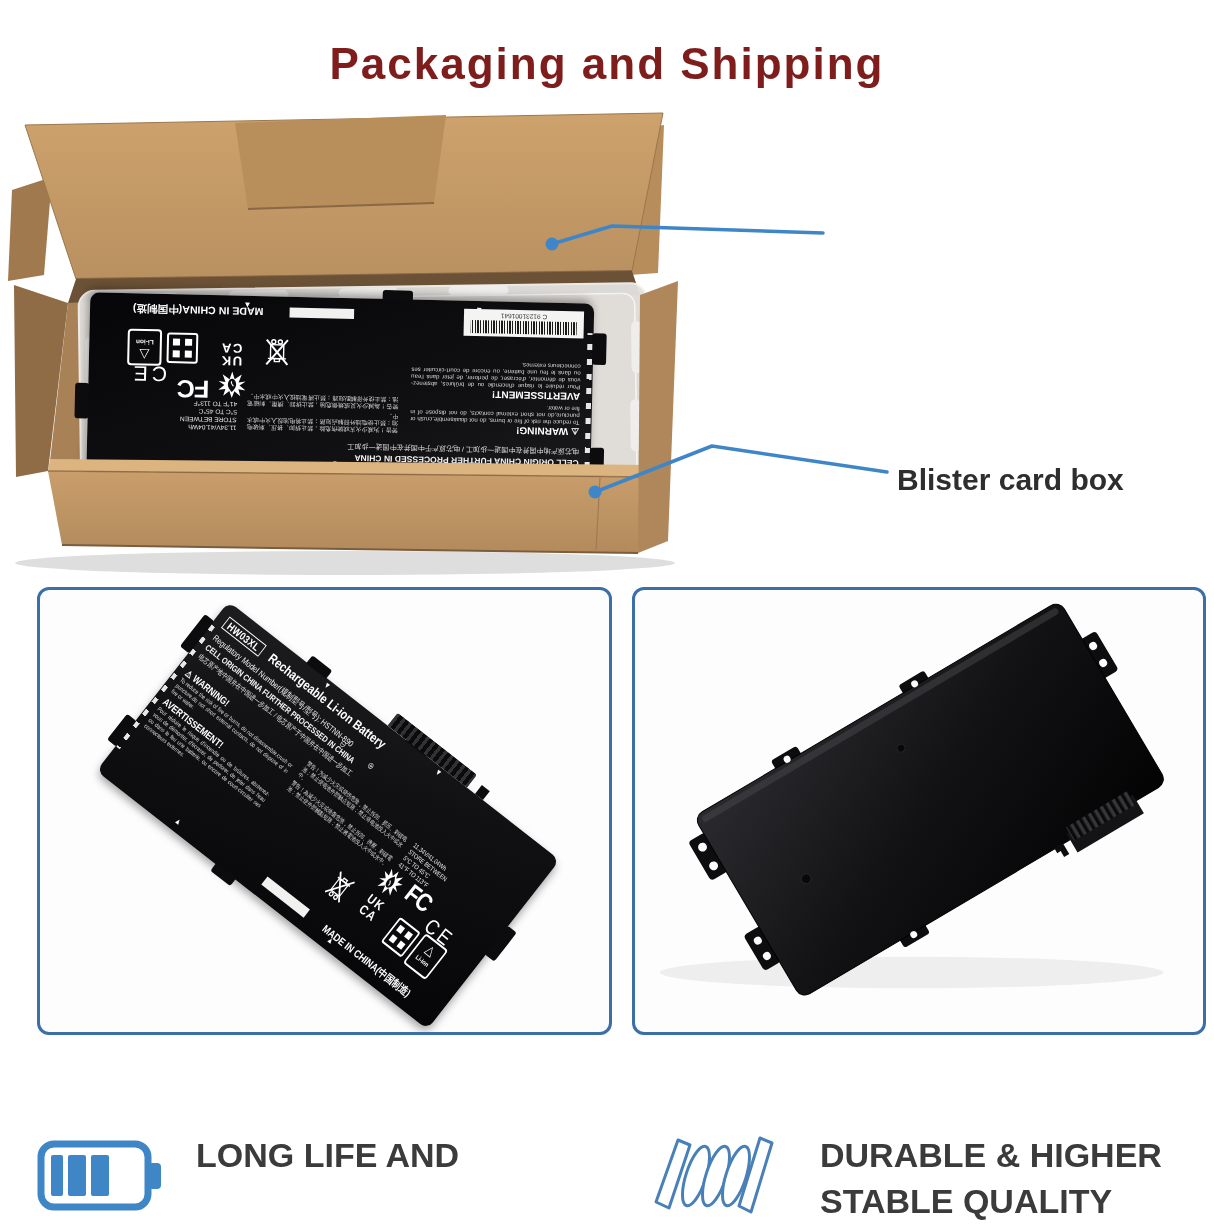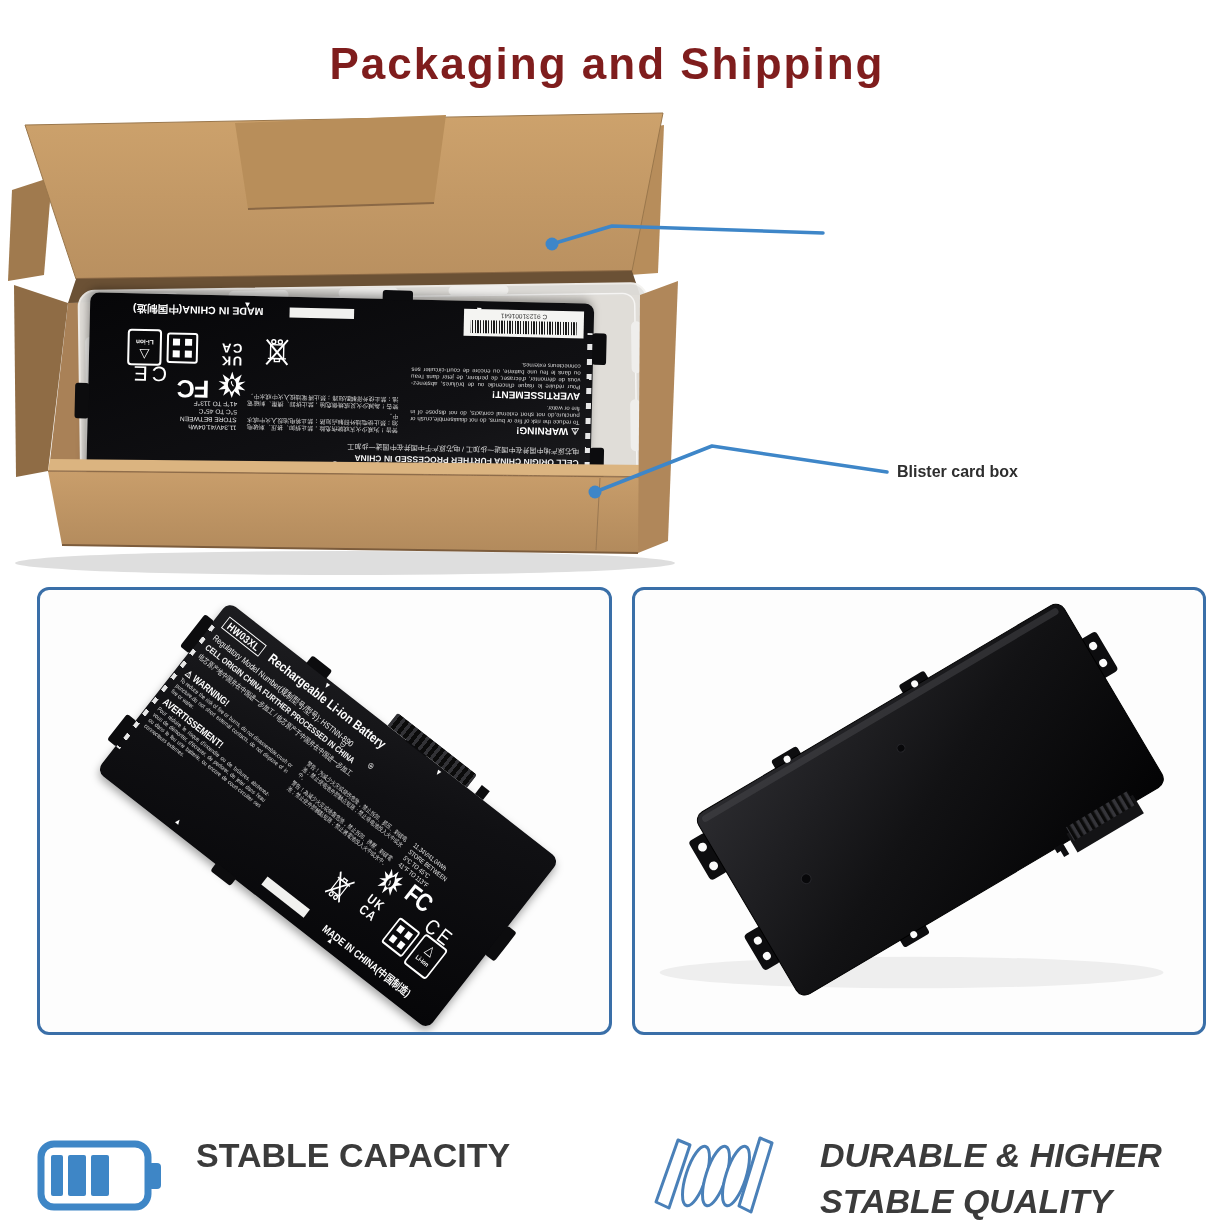--- a/index.html
+++ b/index.html
@@ -10,21 +10,21 @@
   .title{position:absolute;top:-6px;left:0;width:100%;text-align:center;
          font-size:44px;font-weight:bold;letter-spacing:2px;color:#7f1d1d;line-height:82px;}
 
   
   .photo-section{position:absolute;left:0;top:75px;width:1214px;height:512px;}
   .photo-section svg.boxsvg{position:absolute;left:0;top:0;}
   .overlay{position:absolute;left:0;top:0;pointer-events:none;}
 
   .callout{position:absolute;font-weight:bold;color:#2e2e2e;white-space:nowrap;}
   .callout-1{left:788px;top:168px;font-size:23px;}
-  .callout-2{left:897px;top:388px;font-size:16px;}
+  .callout-2{left:897px;top:388px;font-size:30px;}
 
   
   .battery{position:absolute;background:linear-gradient(160deg,#1d1d20 0%,#101013 40%,#060608 100%);
            border-radius:9px;box-shadow:2px 4px 9px rgba(0,0,0,.35);}
   .battery-top{left:88px;top:223px;width:504px;height:207px;transform:rotate(181.3deg);}
   .label-scale{position:absolute;left:0;top:0;width:500px;height:210px;transform-origin:0 0;}
   .battery-top .label-scale{transform:scale(1.008,0.986);}
 
   .bl{position:absolute;inset:0;color:#fff;}
   .bl-line1{position:absolute;left:12px;top:8px;white-space:nowrap;}
@@ -90,21 +90,21 @@
   .panel-right{left:632px;width:574px;}
   .battery-left{left:78px;top:118px;width:420px;height:215px;transform:rotate(38deg);}
   .battery-left .label-scale{transform:scale(0.84,1.02);}
 
   
   .features{position:absolute;left:0;top:1128px;width:1214px;height:97px;}
   .feature-icon{position:absolute;}
   .fi-1{left:36px;top:10px;} .fi-2{left:648px;top:4px;}
   .feature-text{position:absolute;font-size:34px;font-weight:bold;color:#3b3b3b;
                 line-height:46px;white-space:nowrap;}
-  .ft-1{left:196px;top:4px;} .ft-2{left:820px;top:4px;font-style:italic;}
+  .ft-1{left:196px;top:4px;} .ft-2{left:820px;top:4px;}
 </style>
 </head>
 <body>
 
 <div class="page">
 
   <h1 class="title">Packaging and Shipping</h1>
 
   <div class="photo-section">
 
@@ -391,21 +391,21 @@
     <div class="feature-icon fi-1">
       <svg width="132" height="76" viewBox="0 0 132 76">
         <rect x="5" y="6" width="107" height="63" rx="13" fill="none" stroke="#3e86c6" stroke-width="7"></rect>
         <rect x="112" y="25" width="13" height="26" rx="4" fill="#3e86c6"></rect>
         <rect x="15" y="17" width="12" height="41" rx="2" fill="#3e86c6"></rect>
         <rect x="32" y="17" width="18" height="41" rx="2" fill="#3e86c6"></rect>
         <rect x="55" y="17" width="18" height="41" rx="2" fill="#3e86c6"></rect>
       </svg>
     </div>
     <div class="feature-text ft-1">
-      <div>STABLE CAPACITY</div>
+      <div>LONG LIFE AND</div>
     </div>
 
     <div class="feature-icon fi-2">
       <svg width="142" height="90" viewBox="0 0 142 90">
         <g stroke="#4a80b8" stroke-width="3" fill="#ffffff" stroke-linejoin="round">
           <path d="M8,70 L30,8 L42,13 L21,76 Z"></path>
           <ellipse cx="48" cy="44" rx="10" ry="31" transform="rotate(18 48 44)"></ellipse>
           <ellipse cx="68" cy="44" rx="10" ry="31" transform="rotate(18 68 44)"></ellipse>
           <ellipse cx="88" cy="44" rx="10" ry="31" transform="rotate(18 88 44)"></ellipse>
           <path d="M112,6 L124,11 L103,80 L91,74 Z"></path>

